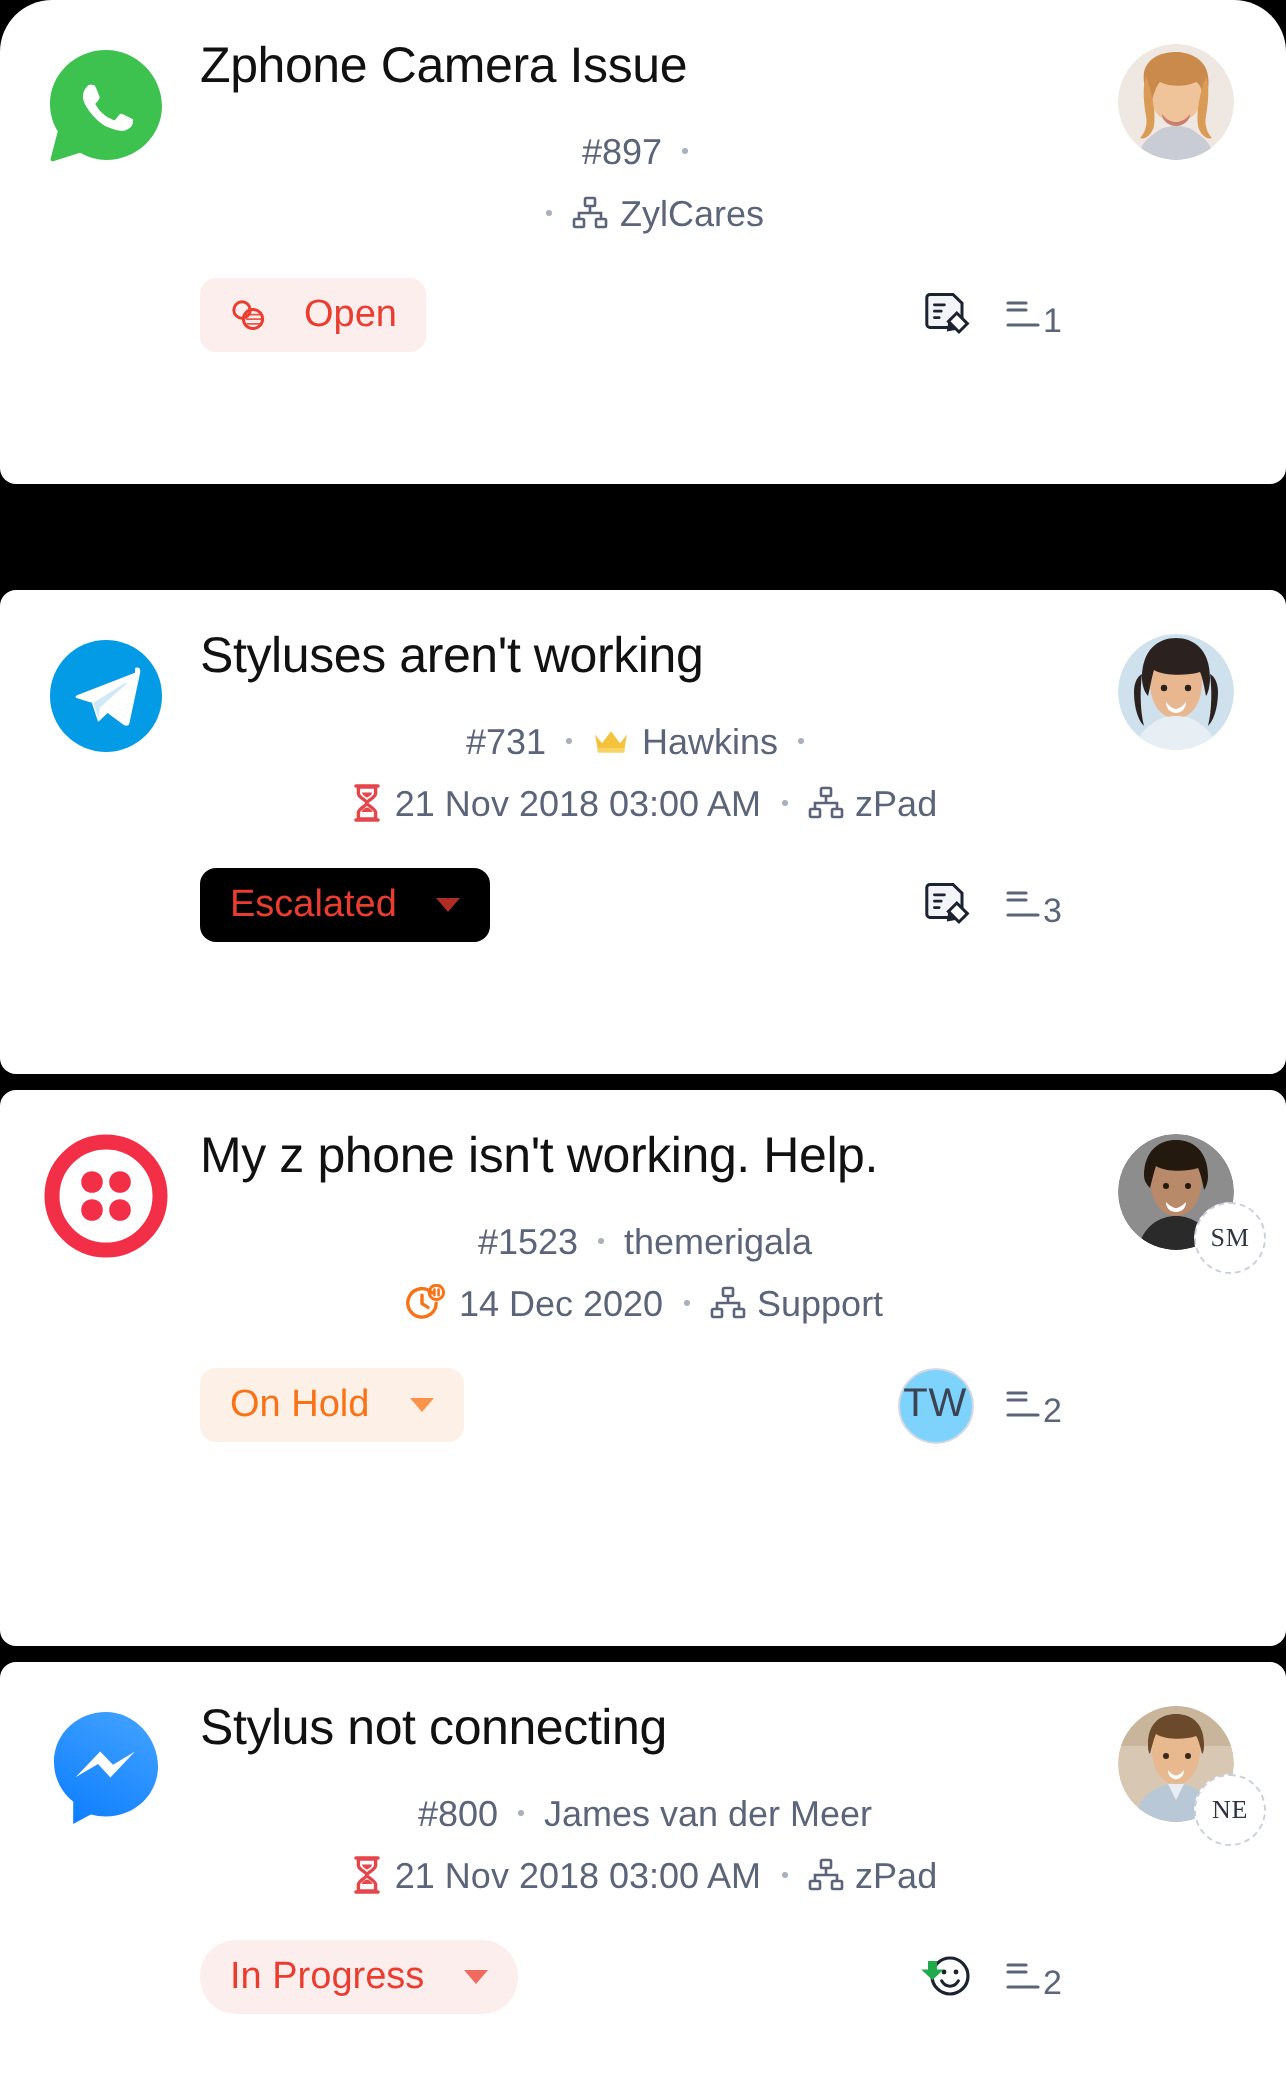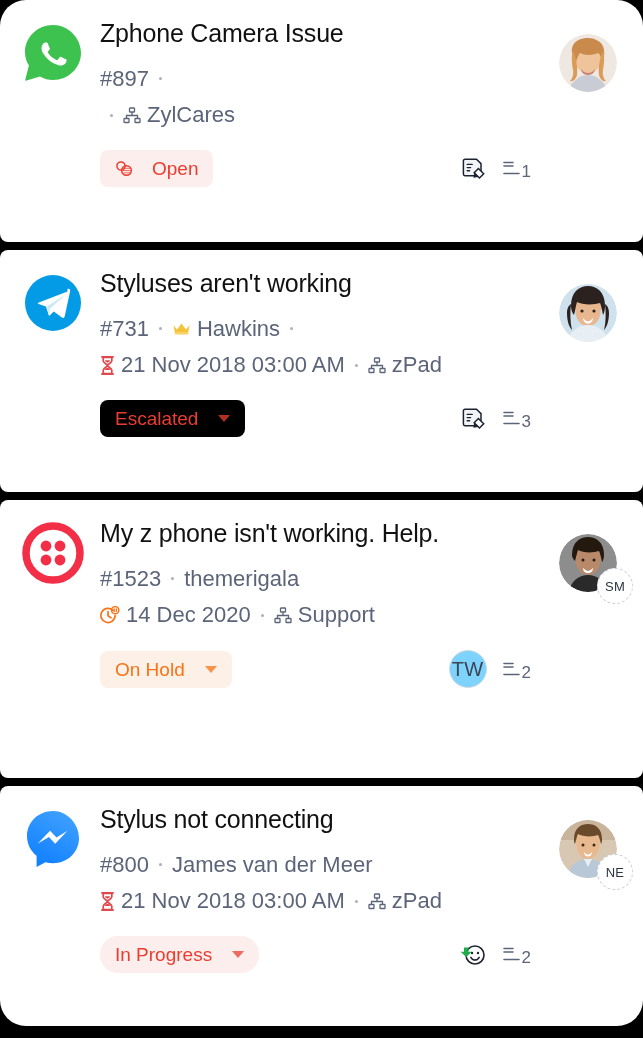--- a/index.html
+++ b/index.html
@@ -24,21 +24,21 @@
   .ticket-card {
     position: relative;
     background: #ffffff;
     border-radius: 26px;
     padding: 18px 22px 16px 22px;
     display: flex;
     gap: 16px;
     flex: 0 0 auto;
   }
   .ticket-card.card-0 { height: 242px; border-radius: 26px 26px 8px 8px; }
-  .ticket-card.card-1 { height: 242px; border-radius: 8px; }
+  .ticket-card.card-1 { height: 242px; border-radius: 8px; margin-top: 45px; }
   .ticket-card.card-2 { height: 278px; border-radius: 8px; }
   .ticket-card.card-3 { height: 240px; border-radius: 8px 8px 26px 26px; }
 
   
   .channel-icon {
     flex: 0 0 auto;
     width: 62px;
     height: 62px;
     margin-top: 4px;
     position: relative;
@@ -60,24 +60,25 @@
     font-weight: 400;
     letter-spacing: -0.2px;
     margin-bottom: 14px;
     word-wrap: break-word;
   }
 
   .meta-row {
     display: flex;
     align-items: center;
     flex-wrap: wrap;
-    font-size: 22px;
+    font-size: 18px;
     color: #5b6478;
     line-height: 1.45;
     margin-bottom: 5px;
+    justify-content: center;
   }
   .meta-row .sep {
     display: inline-block;
     width: 3px;
     height: 3px;
     border-radius: 50%;
     background: #aab0bc;
     margin: 0 10px;
     flex: 0 0 auto;
   }
@@ -137,24 +138,25 @@
     gap: 2px;
     color: #5b6478;
     font-size: 17px;
     line-height: 1;
   }
   .thread-count .lines { display: inline-block; margin-bottom: 1px; }
 
   
   .avatar-wrap {
     position: absolute;
-    top: 16px;
+    top: 4px;
     right: 0px;
     width: 62px;
     height: 62px;
+    font-family: Liberation Serif, serif;
   }
   .avatar {
     width: 58px; height: 58px;
     border-radius: 50%;
     overflow: hidden;
     position: relative;
   }
   .avatar svg { display:block; width: 58px; height: 58px; }
 
   .avatar-badge {

